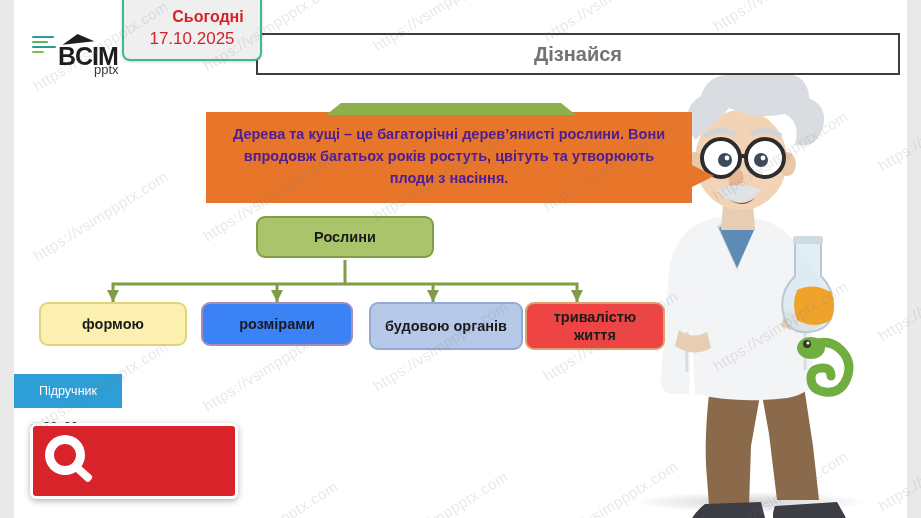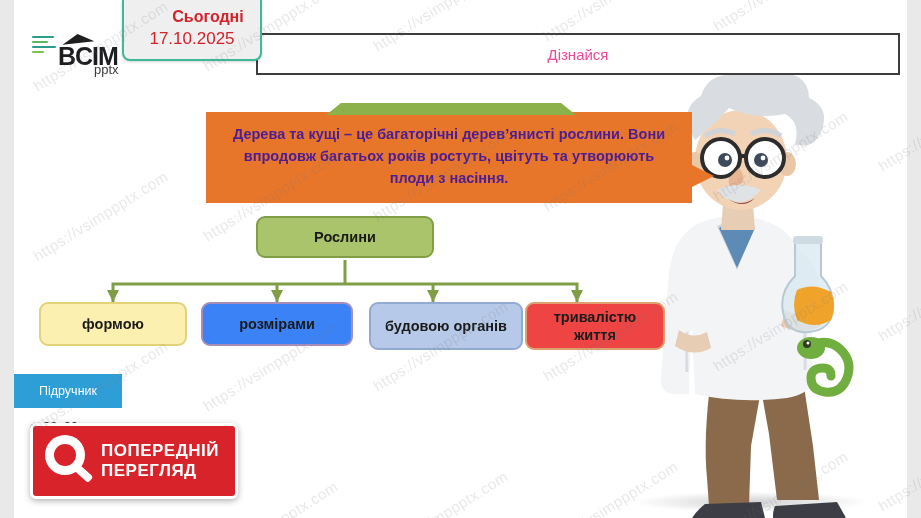--- a/index.html
+++ b/index.html
@@ -151,23 +151,23 @@
     width: 640px;
     height: 38px;
     background: #ffffff;
     border: 2px solid #3d3d3d;
     z-index: 11;
     display: flex;
     align-items: center;
     justify-content: center;
   }
   .header-bar span {
-    font-size: 15px;
-    color: #ec4899;
-    font-weight: normal;
+    font-size: 20px;
+    color: #737373;
+    font-weight: bold;
   }
 
   
   .callout {
     position: absolute;
     left: 192px;
     top: 112px;
     width: 486px;
     z-index: 10;
   }
@@ -506,24 +506,20 @@
       <ellipse cx="212" cy="300" rx="14" ry="11" fill="#6fae3f"></ellipse>
       <circle cx="208" cy="296" r="4" fill="#2f3b22"></circle>
       <circle cx="209" cy="295" r="1.5" fill="#ffffff"></circle>
     </svg>
 
     <div class="preview">
       <div class="mag">
         <div class="circle"></div>
         <div class="inner"></div>
         <div class="handle"></div>
-      </div>
-      <div class="txt">
-        <div>ПОПЕРЕДНІЙ</div>
-        <div>ПЕРЕГЛЯД</div>
       </div>
     </div>
 
   </div>
 
   <div class="wm-layer">
     <div class="wm" style="left:30px; top:80px;">https://vsimppptx.com</div>
     <div class="wm" style="left:30px; top:250px;">https://vsimppptx.com</div>
     <div class="wm" style="left:30px; top:420px;">https://vsimppptx.com</div>
     <div class="wm" style="left:200px; top:60px;">https://vsimppptx.com</div>

